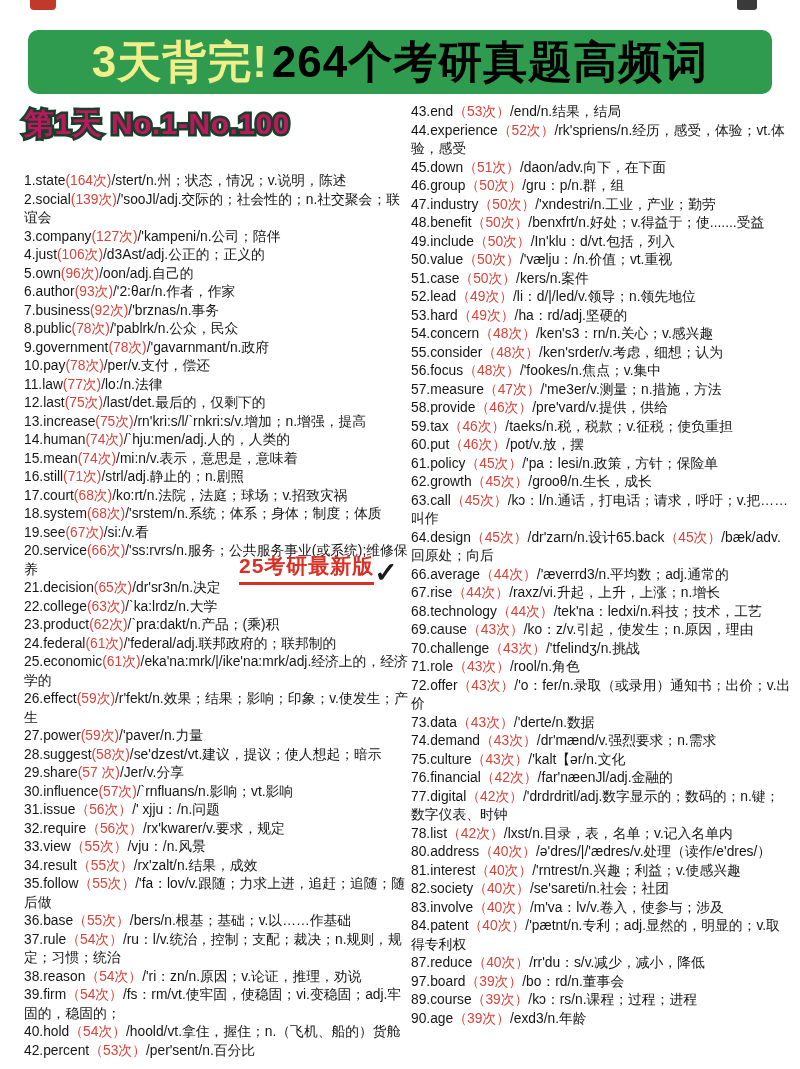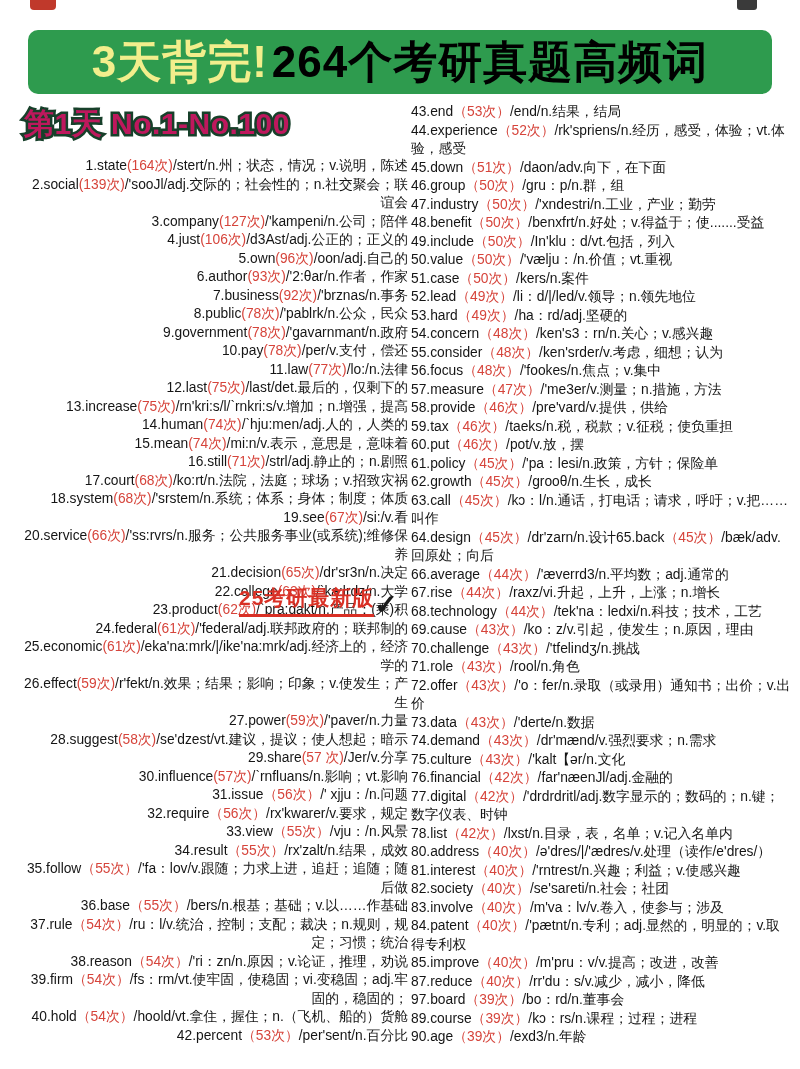--- a/index.html
+++ b/index.html
@@ -32,30 +32,29 @@
     -webkit-text-stroke:5px #17402a;
     paint-order:stroke fill;
   }
 
   .col {
     position:absolute;
     font-size:13.8px; line-height:18.5px;
     color:#151515;
     text-align:left;
   }
-  .col-left  { left:24px;  top:157px; width:384px;text-align:right; }
+  .col-left  { left:24px;  top:172px; width:384px; }
   .col-right { left:411px; top:103px; width:380px; }
   .entry { margin:0; overflow-wrap:break-word; }
   .red { color:#d6443b; }
 
   .annotation {
     position:absolute; left:239px; top:552px;
     display:flex; align-items:flex-end;
     white-space:nowrap;
-    margin-top:32px;
   }
   .annotation .ann-text {
     color:#d93025; font-size:21px; font-weight:bold;
     border-bottom:3px solid #d93025; padding-bottom:2px;
     letter-spacing:1px;
   }
   .annotation .ann-check {
     color:#1a1a1a; font-size:28px; font-weight:bold;
     margin-left:0px; line-height:24px;
   }
@@ -150,21 +149,20 @@
     <p class="entry"><span class="">74.demand</span><span class="red">（43次）</span><span class="">/dr'mænd/v.强烈要求；n.需求</span></p>
     <p class="entry"><span class="">75.culture</span><span class="red">（43次）</span><span class="">/'kalt【ər/n.文化</span></p>
     <p class="entry"><span class="">76.financial</span><span class="red">（42次）</span><span class="">/far'næenJl/adj.金融的</span></p>
     <p class="entry"><span class="">77.digital</span><span class="red">（42次）</span><span class="">/'drdrdritl/adj.数字显示的；数码的；n.键；数字仪表、时钟</span></p>
     <p class="entry"><span class="">78.list</span><span class="red">（42次）</span><span class="">/lxst/n.目录，表，名单；v.记入名单内</span></p>
     <p class="entry"><span class="">80.address</span><span class="red">（40次）</span><span class="">/ə'dres/|/'ædres/v.处理（读作/e'dres/）</span></p>
     <p class="entry"><span class="">81.interest</span><span class="red">（40次）</span><span class="">/'rntrest/n.兴趣；利益；v.使感兴趣</span></p>
     <p class="entry"><span class="">82.society</span><span class="red">（40次）</span><span class="">/se'sareti/n.社会；社团</span></p>
     <p class="entry"><span class="">83.involve</span><span class="red">（40次）</span><span class="">/m'va：lv/v.卷入，使参与；涉及</span></p>
     <p class="entry"><span class="">84.patent</span><span class="red">（40次）</span><span class="">/'pætnt/n.专利；adj.显然的，明显的；v.取得专利权</span></p>
-    <p class="entry"><span class="">85.improve</span><span class="red">（40次）</span><span class="">/m'pru：v/v.提高；改进，改善</span></p>
     <p class="entry"><span class="">87.reduce</span><span class="red">（40次）</span><span class="">/rr'du：s/v.减少，减小，降低</span></p>
     <p class="entry"><span class="">97.board</span><span class="red">（39次）</span><span class="">/bo：rd/n.董事会</span></p>
     <p class="entry"><span class="">89.course</span><span class="red">（39次）</span><span class="">/kɔ：rs/n.课程；过程；进程</span></p>
     <p class="entry"><span class="">90.age</span><span class="red">（39次）</span><span class="">/exd3/n.年龄</span></p>
   </div>
 
 <div class="annotation">
   <span class="ann-text">25考研最新版</span>
   <span class="ann-check">✓</span>
 </div>

